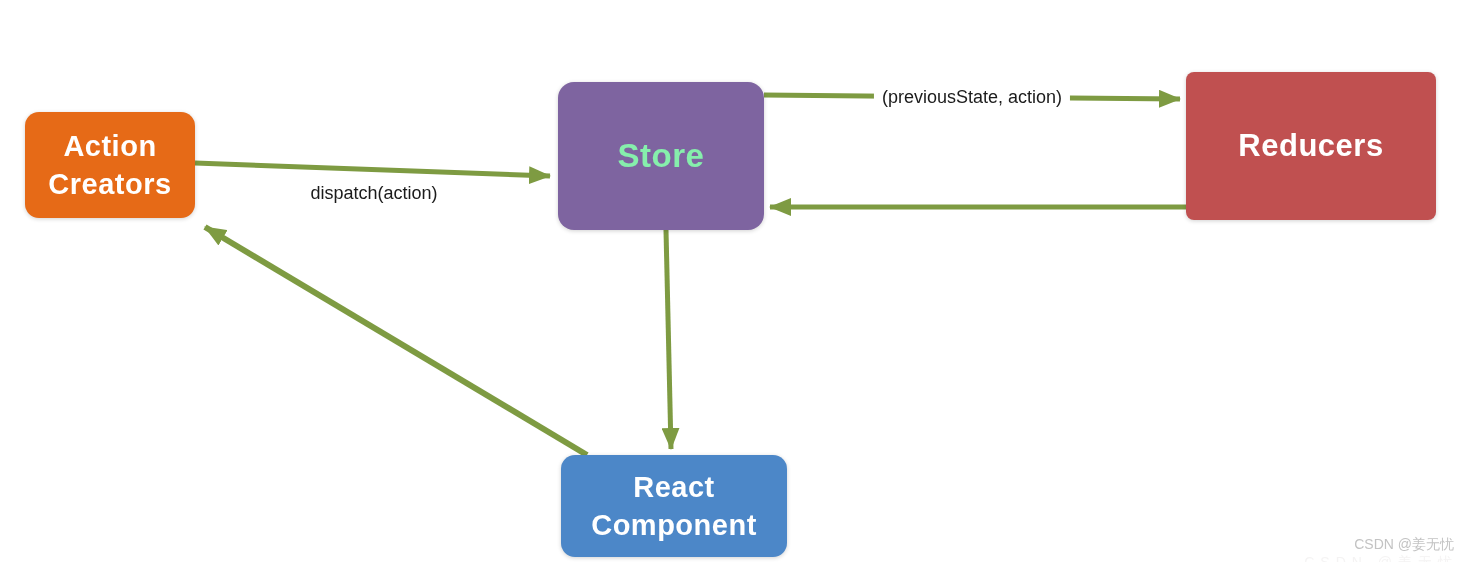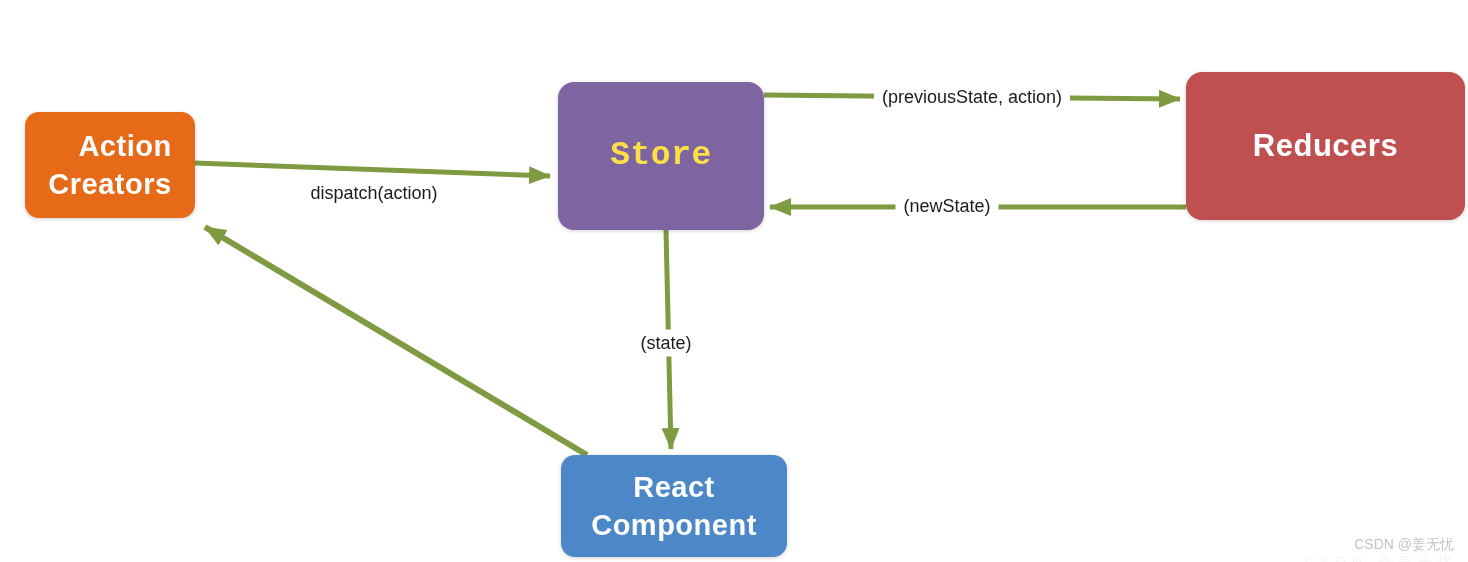--- a/index.html
+++ b/index.html
@@ -29,21 +29,21 @@
   .node-label {
     white-space: pre-line;
     font-weight: bold;
     line-height: 1.32;
     letter-spacing: 0.5px;
   }
   .node-action-creators { left: 25px;  top: 112px; width: 170px; height: 106px; }
   .node-action-creators .node-label { font-size: 29px; }
   .node-store           { left: 558px; top: 82px;  width: 206px; height: 148px; border-radius: 16px; }
   .node-store .node-label { font-size: 33px; }
-  .node-reducers        { left: 1186px; top: 72px; width: 279px; height: 148px; border-radius: 16px; }
+  .node-reducers        { left: 1186px; top: 72px; width: 250px; height: 148px; border-radius: 8px; }
   .node-reducers .node-label { font-size: 31px; }
   .node-react-component { left: 561px; top: 455px; width: 226px; height: 102px; }
   .node-react-component .node-label { font-size: 29px; }
 
   .edge-label {
     position: absolute;
     transform: translate(-50%, -50%);
     background: #ffffff;
     padding: 3px 8px;
     font-size: 18px;
@@ -83,42 +83,40 @@
       </marker>
     </defs>
     <line x1="195" y1="163" x2="550" y2="176" stroke-width="5" marker-end="url(#ah)" stroke="#7E9B42"></line>
     <line x1="764" y1="95" x2="1180" y2="99" stroke-width="5" marker-end="url(#ah)" stroke="#7E9B42"></line>
     <line x1="1186" y1="207" x2="770" y2="207" stroke-width="5" marker-end="url(#ah)" stroke="#7E9B42"></line>
     <line x1="666" y1="230" x2="671" y2="449" stroke-width="5" marker-end="url(#ah)" stroke="#7E9B42"></line>
     <line x1="587" y1="455" x2="205" y2="227" stroke-width="6" marker-end="url(#ah)" stroke="#7E9B42"></line>
   </svg>
 
   <div class="node node-action-creators" style="background: rgb(230, 106, 23);">
-    <span class="node-label" style="color: rgb(255, 255, 255); text-align: right;">Action
+    <span class="node-label" style="color: rgb(255, 255, 255);">Action
 Creators</span>
   </div>
 
   <div class="node node-store" style="background: rgb(126, 100, 160);">
-    <span class="node-label" style="color: #fde047; font-family: Liberation Mono, monospace;">Store</span>
+    <span class="node-label" style="color: #86efac;">Store</span>
   </div>
 
   <div class="node node-reducers" style="background: rgb(192, 80, 80);">
     <span class="node-label" style="color: rgb(255, 255, 255);">Reducers</span>
   </div>
 
   <div class="node node-react-component" style="background: rgb(76, 135, 200);">
     <span class="node-label" style="color: rgb(255, 255, 255);">React
 Component</span>
   </div>
 
   <div class="edge-label edge-label-dispatch" style="color: rgb(27, 27, 27);">dispatch(action)</div>
 
   <div class="edge-label edge-label-previous-state" style="color: rgb(27, 27, 27);">(previousState, action)</div>
 
-  <div class="edge-label edge-label-new-state" style="color: rgb(27, 27, 27);">(newState)</div>
 
-  <div class="edge-label edge-label-state" style="color: rgb(27, 27, 27);">(state)</div>
 
   <div class="watermark" style="color: rgb(195, 195, 195);">CSDN @姜无忧</div>
 
   <div class="watermark-clipped" style="color: rgb(236, 234, 234);">CSDN @姜无忧</div>
 
 </div>
 
 </body></html>

